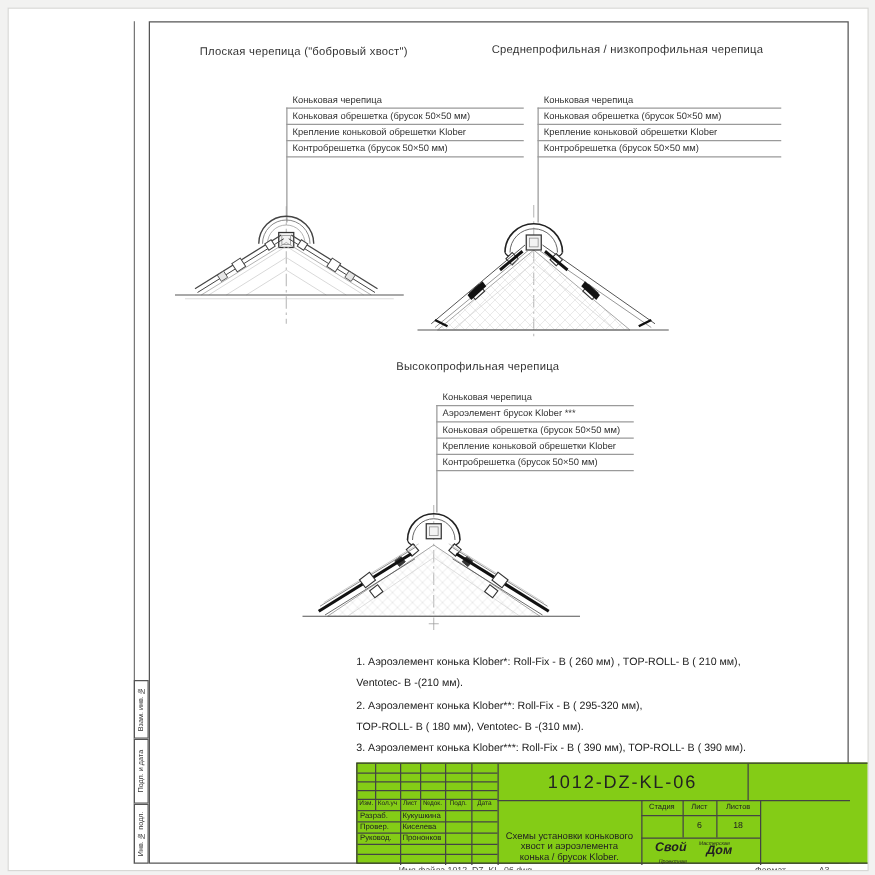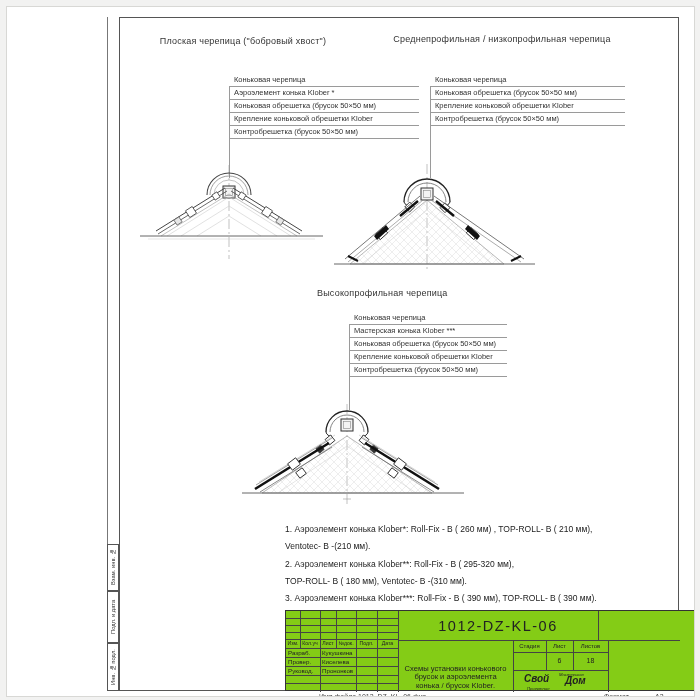--- a/index.html
+++ b/index.html
@@ -47,38 +47,37 @@
 
   <div class="frame"></div>
   <div class="marginline"></div>
 
   <div class="hdr center" style="left:126px;top:29px;width:220px;">Плоская черепица ("бобровый хвост")</div>
   <div class="hdr" style="left:310px;top:281px;width:220px;">Высокопрофильная черепица</div>
   <div class="hdr center" style="left:379px;top:27px;width:232px;">Среднепрофильная  / низкопрофильная  черепица</div>
 
   <div class="co-list" style="left:222px;top:67px;width:190px;">
     <div class="co-item">Коньковая черепица</div>
-    <div class="co-item">Аэроэлемент конька Klober *</div>
     <div class="co-item">Коньковая обрешетка (брусок 50×50 мм)</div>
     <div class="co-item">Крепление коньковой обрешетки Klober</div>
     <div class="co-item">Контробрешетка (брусок 50×50 мм)</div>
   </div>
   <div class="leader" style="left:222px;top:79px;height:92px;"></div>
 
   <div class="co-list" style="left:423px;top:67px;width:195px;">
     <div class="co-item">Коньковая черепица</div>
     <div class="co-item">Коньковая обрешетка (брусок 50×50 мм)</div>
     <div class="co-item">Крепление коньковой обрешетки Klober</div>
     <div class="co-item">Контробрешетка (брусок 50×50 мм)</div>
   </div>
   <div class="leader" style="left:423px;top:79px;height:92px;"></div>
 
   <div class="co-list" style="left:342px;top:305px;width:158px;">
     <div class="co-item">Коньковая черепица</div>
-    <div class="co-item">Мастерская конька Klober ***</div>
+    <div class="co-item">Аэроэлемент брусок Klober ***</div>
     <div class="co-item">Коньковая обрешетка (брусок 50×50 мм)</div>
     <div class="co-item">Крепление коньковой обрешетки Klober</div>
     <div class="co-item">Контробрешетка (брусок 50×50 мм)</div>
   </div>
   <div class="leader" style="left:342px;top:317px;height:86px;"></div>
 
   <svg style="left:127px;top:156px;" width="195" height="100" viewBox="0 0 195 100">
     <line x1="95" y1="2" x2="95" y2="96" stroke="#999" stroke-width="0.6" stroke-dasharray="10 3 2 3"></line>
     <g fill="none">
       <path d="M 73 32 A 22 22 0 0 1 117 32" stroke="#444" stroke-width="1.1"></path>
@@ -288,21 +287,21 @@
     <div class="cell code">1012-DZ-KL-06</div>
 
     <div class="cell stg" style="left:227px;width:33px;">Стадия</div>
     <div class="cell stg" style="left:260px;width:27px;">Лист</div>
     <div class="cell stg" style="left:287px;width:35px;">Листов</div>
     <div class="cell stgv" style="left:260px;width:27px;">6</div>
     <div class="cell stgv" style="left:287px;width:35px;">18</div>
 
     <div class="cell doctitle">
       <div>Схемы установки конькового</div>
-      <div>брусок и аэроэлемента</div>
+      <div>хвост и аэроэлемента</div>
       <div>конька / брусок Klober.</div>
     </div>
 
     <div class="cell logo">
       <span class="w1">Свой</span>
       <span class="s1">Мастерская</span>
       <span class="w2">Дом</span>
       <span class="s2">Проектная</span>
     </div>
   </div>

